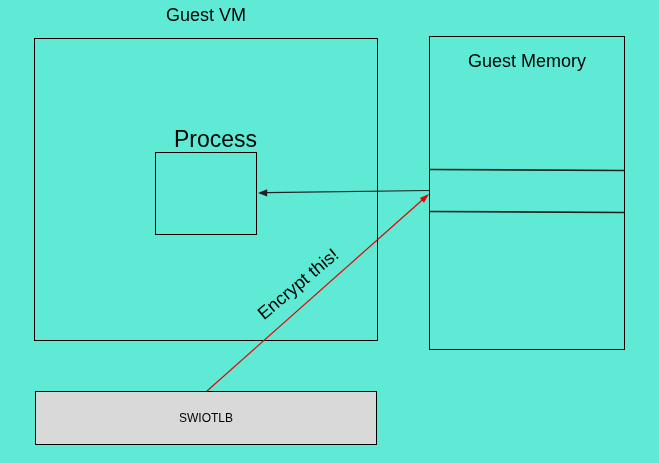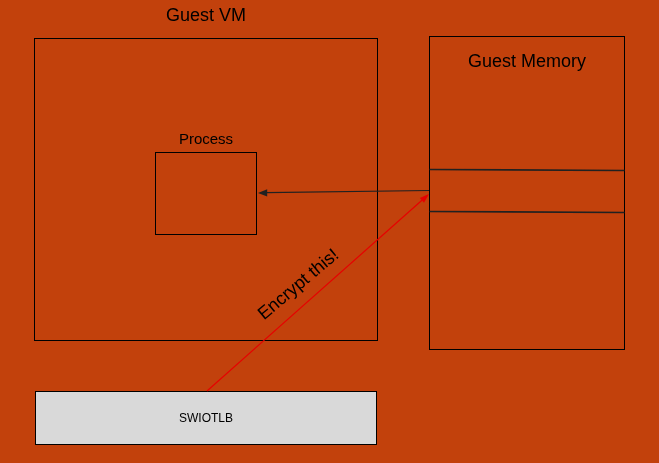--- a/index.html
+++ b/index.html
@@ -1,41 +1,41 @@
 <!DOCTYPE html>
 <html><head>
 <meta charset="utf-8">
 <style>
   html, body { margin: 0; padding: 0; background: #ffffff; }
   .canvas {
     position: relative;
     width: 659px;
     height: 463px;
-    background: #c2410c;
+    background: #5eead4;
     font-family: "Liberation Sans", sans-serif;
     color: #000000;
     overflow: hidden;
   }
   .box {
     position: absolute;
     box-sizing: border-box;
     border: 1.5px solid #000000;
     background: transparent;
   }
   .title {
     position: absolute;
     text-align: center;
     font-size: 18px;
     line-height: 22px;
     color: #000000;
     white-space: nowrap;
   }
   #guest-vm-title   { left: 34px;  top: 4px;   width: 344px; }
   #guest-vm-box     { left: 34px;  top: 38px;  width: 344px; height: 303px; }
-  #process-title    { left: 155px; top: 128px; width: 102px; font-size: 15px; }
+  #process-title    { left: 155px; top: 128px; width: 102px; font-size: 23px; text-align: right; }
   #process-box      { left: 155px; top: 152px; width: 102px; height: 83px; }
   #guest-memory-title { left: 429px; top: 6px; width: 196px; margin-top: 44px; }
   #guest-memory-box { left: 429px; top: 36px;  width: 196px; height: 314px; }
   #swiotlb-box {
     left: 35px; top: 391px; width: 342px; height: 54px;
     background: #d9d9d9;
     display: flex; align-items: center; justify-content: center;
   }
   #swiotlb-label { font-size: 12px; color: #000000; }
   #encrypt-label {

